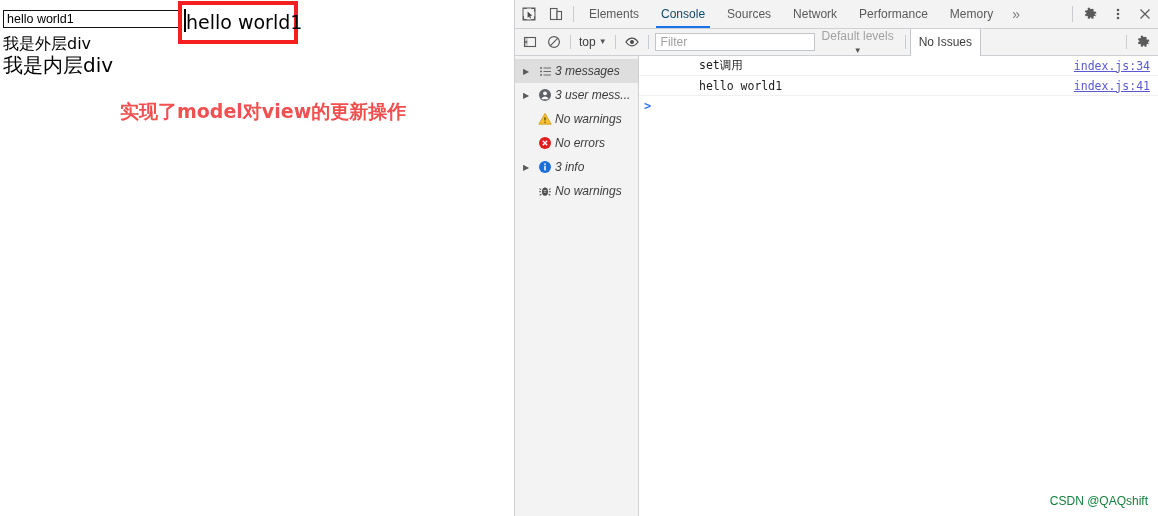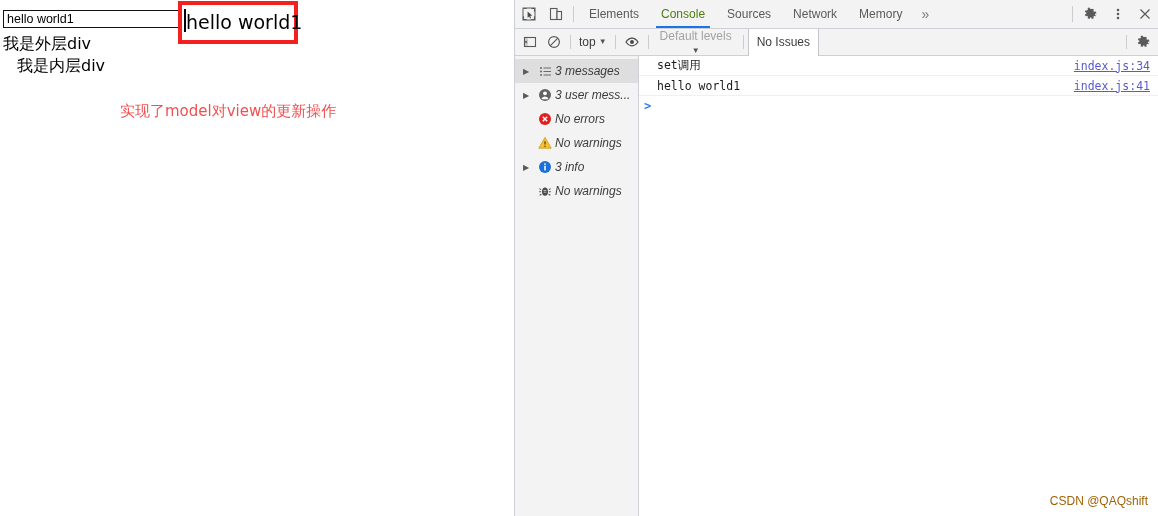--- a/index.html
+++ b/index.html
@@ -45,22 +45,22 @@
     position: absolute;
     left: 3px; top: 33px;
     font-size: 16px;
     line-height: 21px;
     color: #000;
     font-family: "DejaVu Sans", "Liberation Sans", sans-serif;
     white-space: nowrap;
   }
   #inner-div {
     position: absolute;
-    left: 17px; top: 55px;
-    font-size: 16px;
+    left: 3px; top: 55px;
+    font-size: 20px;
     line-height: 21px;
     color: #000;
     font-family: "DejaVu Sans", "Liberation Sans", sans-serif;
     white-space: nowrap;
   }
 
   #red-annotation-box {
     position: absolute;
     left: 178px; top: 1px;
     width: 120px; height: 43px;
@@ -80,24 +80,24 @@
   #red-box-caret {
     position: absolute;
     left: 184px; top: 9px;
     width: 1.5px; height: 23px;
     background: #000;
   }
 
   #red-note {
     position: absolute;
     left: 120px; top: 100px;
-    font-size: 15px;
+    font-size: 19px;
     line-height: 22px;
     color: #f05050;
-    font-weight: normal;
+    font-weight: bold;
     font-family: "DejaVu Sans", "Liberation Sans", sans-serif;
     white-space: nowrap;
   }
 
   
   #devtools {
     position: absolute;
     left: 514px; top: 0;
     width: 644px; height: 516px;
     background: #ffffff;
@@ -134,21 +134,21 @@
     padding: 0 11px;
     display: flex;
     align-items: center;
     font-size: 12px;
     color: #5a5a5a;
     cursor: pointer;
     position: relative;
     white-space: nowrap;
   }
   .dt-tab.active {
-    color: #4d7c0f;
+    color: #0c4a6e;
   }
   .dt-tab.active::after {
     content: "";
     position: absolute;
     left: 6px; right: 6px; bottom: 0;
     height: 2px;
     background: #1a73e8;
   }
   .dt-more {
     padding: 0 8px;
@@ -304,20 +304,21 @@
     border-bottom: 1px solid #f0f0f0;
     padding: 0 8px 0 18px;
     box-sizing: border-box;
   }
   .msg-text {
     font-family: "DejaVu Sans Mono", "Liberation Mono", monospace;
     font-size: 11.5px;
     color: #1a1a1a;
     white-space: nowrap;
     overflow: hidden;
+    margin-left: 42px;
   }
   .msg-src {
     font-family: "DejaVu Sans Mono", "Liberation Mono", monospace;
     font-size: 11.5px;
     color: #5a5ad0;
     text-decoration: underline;
     cursor: pointer;
     white-space: nowrap;
     flex-shrink: 0;
     margin-left: 36px;
@@ -332,21 +333,21 @@
     color: #3478f6;
     font-size: 12px;
     font-weight: bold;
     font-family: "DejaVu Sans Mono", "Liberation Mono", monospace;
   }
 
   #watermark {
     position: absolute;
     right: 10px; bottom: 8px;
     font-size: 12px;
-    color: #a16207;
+    color: #15803d;
     font-family: "Liberation Sans", sans-serif;
     white-space: nowrap;
     margin-top: 44px;
   }
 </style>
 </head>
 <body>
 
 <div id="page-area">
 
@@ -378,20 +379,21 @@
         <rect x="1.5" y="1.5" width="6.5" height="11" stroke="#5a5a5a" stroke-width="1.1" fill="none"></rect>
         <rect x="8" y="4.5" width="4.5" height="8" stroke="#5a5a5a" stroke-width="1.1" fill="#f3f3f3"></rect>
       </svg>
     </div>
     <div class="dt-sep"></div>
 
     <div class="dt-tab">Elements</div>
     <div class="dt-tab active">Console</div>
     <div class="dt-tab">Sources</div>
     <div class="dt-tab">Network</div>
+    <div class="dt-tab">Performance</div>
     <div class="dt-tab">Memory</div>
     <div class="dt-more">»</div>
 
     <div id="dt-tabbar-right">
       <div class="dt-sep"></div>
       <div class="dt-icon-btn">
         <svg width="15" height="15" viewBox="0 0 16 16">
           <path fill="#5a5a5a" d="M8 5.2A2.8 2.8 0 1 0 8 10.8 2.8 2.8 0 0 0 8 5.2zm0 4.3A1.5 1.5 0 1 1 8 6.5a1.5 1.5 0 0 1 0 3zM14 9.1l-1.2-.4a4.9 4.9 0 0 0 0-1.4l1.2-.4a.4.4 0 0 0 .25-.5l-.5-1.4a.4.4 0 0 0-.5-.25l-1.2.4a4.9 4.9 0 0 0-1-1l.4-1.2a.4.4 0 0 0-.25-.5l-1.4-.5a.4.4 0 0 0-.5.25L8.9 2a4.9 4.9 0 0 0-1.4 0L7.1 .8a.4.4 0 0 0-.5-.25l-1.4.5a.4.4 0 0 0-.25.5l.4 1.2a4.9 4.9 0 0 0-1 1l-1.2-.4a.4.4 0 0 0-.5.25l-.5 1.4a.4.4 0 0 0 .25.5l1.2.4a4.9 4.9 0 0 0 0 1.4l-1.2.4a.4.4 0 0 0-.25.5l.5 1.4a.4.4 0 0 0 .5.25l1.2-.4a4.9 4.9 0 0 0 1 1l-.4 1.2a.4.4 0 0 0 .25.5l1.4.5a.4.4 0 0 0 .5-.25l.4-1.2a4.9 4.9 0 0 0 1.4 0l.4 1.2a.4.4 0 0 0 .5.25l1.4-.5a.4.4 0 0 0 .25-.5l-.4-1.2a4.9 4.9 0 0 0 1-1l1.2.4a.4.4 0 0 0 .5-.25l.5-1.4a.4.4 0 0 0-.25-.5z"></path>
         </svg>
       </div>
@@ -430,20 +432,21 @@
       <span class="ct-caret">▼</span>
     </div>
     <div class="ct-sep"></div>
     <div class="ct-btn">
       <svg width="16" height="14" viewBox="0 0 16 14">
         <path d="M8 3.2C4.6 3.2 2 7 2 7s2.6 3.8 6 3.8S14 7 14 7 11.4 3.2 8 3.2z" stroke="#4a4a4a" stroke-width="1.2" fill="none"></path>
         <circle cx="8" cy="7" r="2" fill="#4a4a4a"></circle>
       </svg>
     </div>
     <div class="ct-sep"></div>
+    <input id="filter-input" type="text" placeholder="Filter" style="">
     <div class="ct-levels">
       <span>Default levels</span>
       <span class="ct-caret">▼</span>
     </div>
     <div class="ct-sep"></div>
     <div id="no-issues-btn">No Issues</div>
     <div id="console-toolbar-right">
       <div class="ct-sep"></div>
       <div class="ct-btn">
         <svg width="15" height="15" viewBox="0 0 16 16">
@@ -477,37 +480,37 @@
             <path d="M3.3 11.2a3.9 3.9 0 0 1 7.4 0z" fill="#fff"></path>
           </svg>
         </span>
         <span class="cs-label">3 user mess...</span>
       </div>
 
       <div class="cs-row">
         <span class="cs-arrow blank">▶</span>
         <span class="cs-icon">
           <svg width="14" height="14" viewBox="0 0 14 14">
-            <circle cx="7" cy="7" r="6" fill="#e11d1d"></circle>
-            <path d="M4.8 4.8l4.4 4.4M9.2 4.8l-4.4 4.4" stroke="#fff" stroke-width="1.5"></path>
-          </svg>
-        </span>
-        <span class="cs-label">No errors</span>
-      </div>
-
-      <div class="cs-row">
-        <span class="cs-arrow blank">▶</span>
-        <span class="cs-icon">
-          <svg width="14" height="14" viewBox="0 0 14 14">
             <path d="M7 1.4L13.2 12.2H0.8z" fill="#fbc02d" stroke="#c89a16" stroke-width="0.8"></path>
             <path d="M7 5.2v3.4" stroke="#5a4500" stroke-width="1.3"></path>
             <circle cx="7" cy="10.3" r="0.75" fill="#5a4500"></circle>
           </svg>
         </span>
         <span class="cs-label">No warnings</span>
+      </div>
+
+      <div class="cs-row">
+        <span class="cs-arrow blank">▶</span>
+        <span class="cs-icon">
+          <svg width="14" height="14" viewBox="0 0 14 14">
+            <circle cx="7" cy="7" r="6" fill="#e11d1d"></circle>
+            <path d="M4.8 4.8l4.4 4.4M9.2 4.8l-4.4 4.4" stroke="#fff" stroke-width="1.5"></path>
+          </svg>
+        </span>
+        <span class="cs-label">No errors</span>
       </div>
 
       <div class="cs-row">
         <span class="cs-arrow">▶</span>
         <span class="cs-icon">
           <svg width="14" height="14" viewBox="0 0 14 14">
             <circle cx="7" cy="7" r="6" fill="#1a6fdb"></circle>
             <circle cx="7" cy="4.1" r="0.9" fill="#fff"></circle>
             <rect x="6.25" y="5.8" width="1.5" height="4.6" fill="#fff"></rect>
           </svg>

